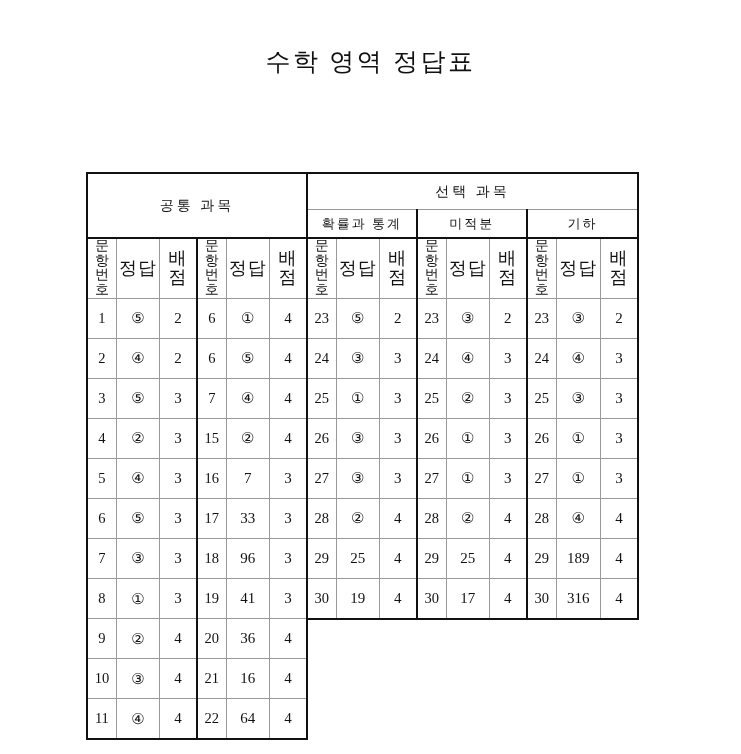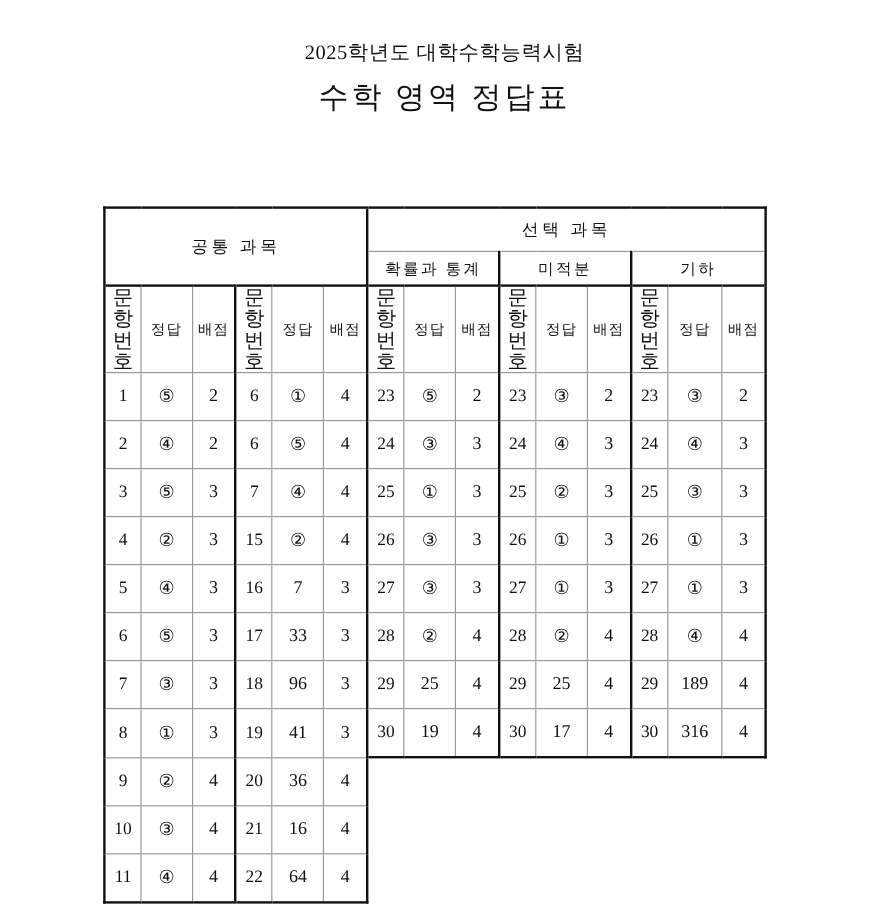--- a/index.html
+++ b/index.html
@@ -81,45 +81,44 @@
     letter-spacing: 3px;
   }
   .h-sub {
     height: 27px;
     font-size: 13px;
     letter-spacing: 2px;
     margin-top: 28px;
   }
   .h-col {
     height: 38px;
-    font-size: 17px;
+    font-size: 14px;
     line-height: 1.05;
   }
   .h-col .stack {
     display: block;
     letter-spacing: 0px;
   }
-  .h-col.wide { font-size: 12px; letter-spacing: 1px; }
+  .h-col.wide { font-size: 18px; letter-spacing: 1px; }
 
   
   tr.data-row td { height: 39px; font-size: 15px; }
   tr.data-row td.numcell { font-size: 14.5px; }
 
   .empty-cell {
     border: none !important;
     background: #fff;
   }
 
   .circled { font-size: 15px; }
 </style>
 </head>
 <body>
 
 <div class="title-block">
-  <div class="title-line1">2025학년도 대학수학능력시험</div>
   <div class="title-line2">수학 영역 정답표</div>
 </div>
 
 <div id="answer-table-wrap">
   <table class="ak">
     <colgroup>
       <col class="c-num">
         <col class="c-ans">
         <col class="c-pts">
       <col class="c-num">

